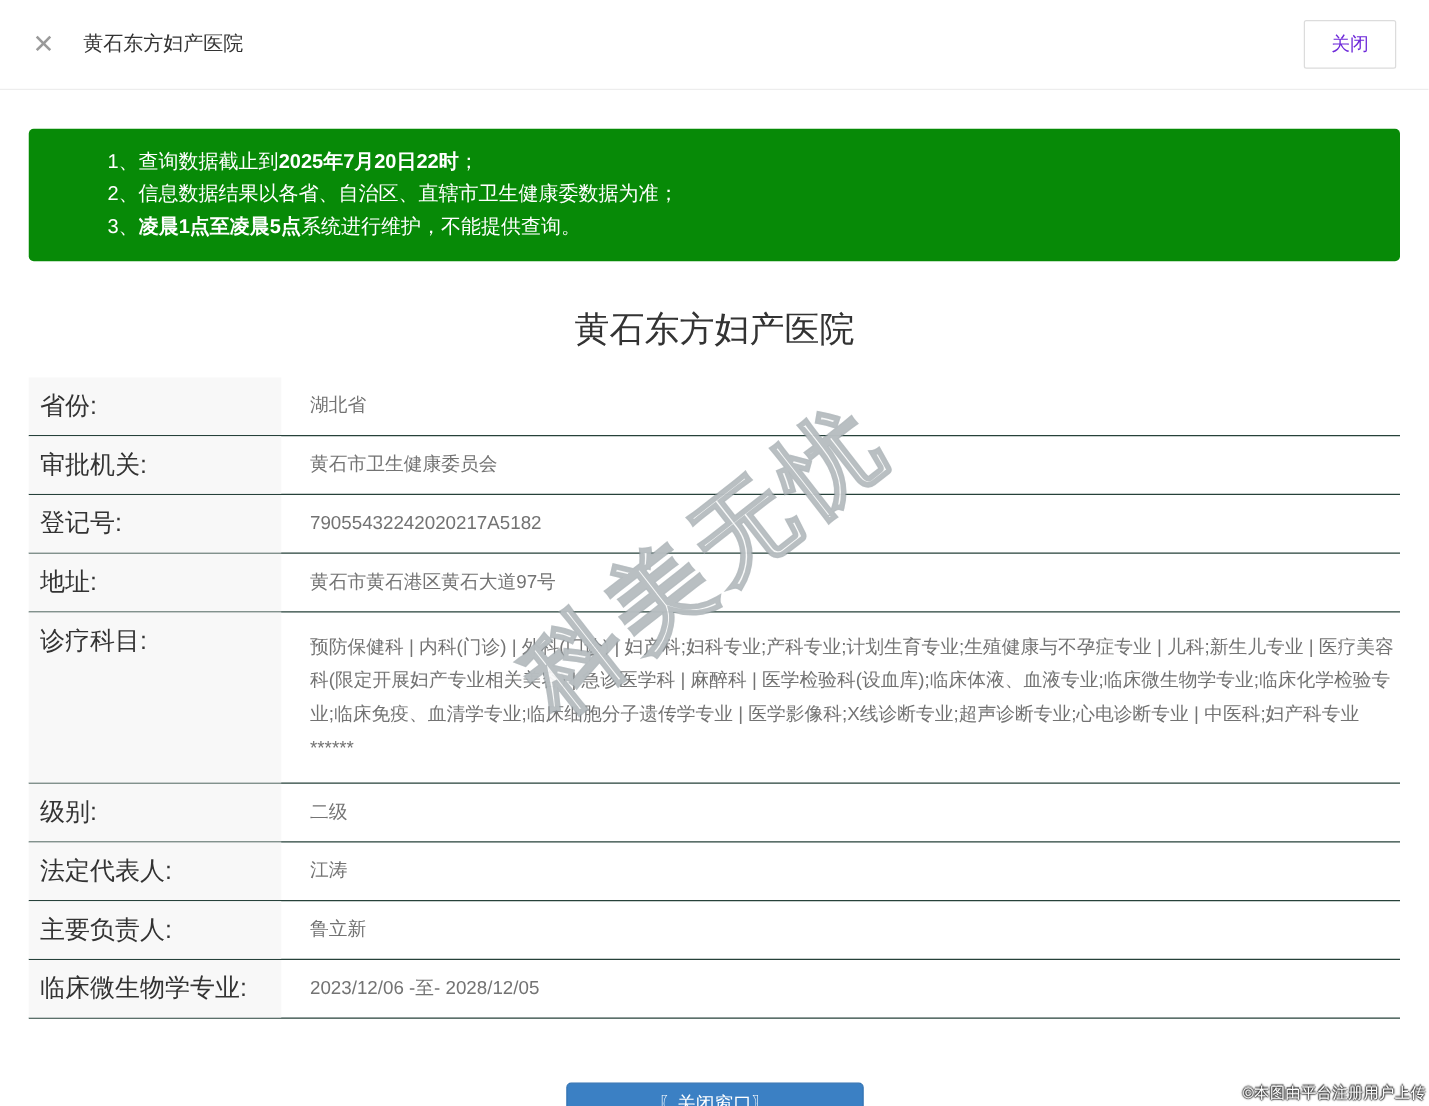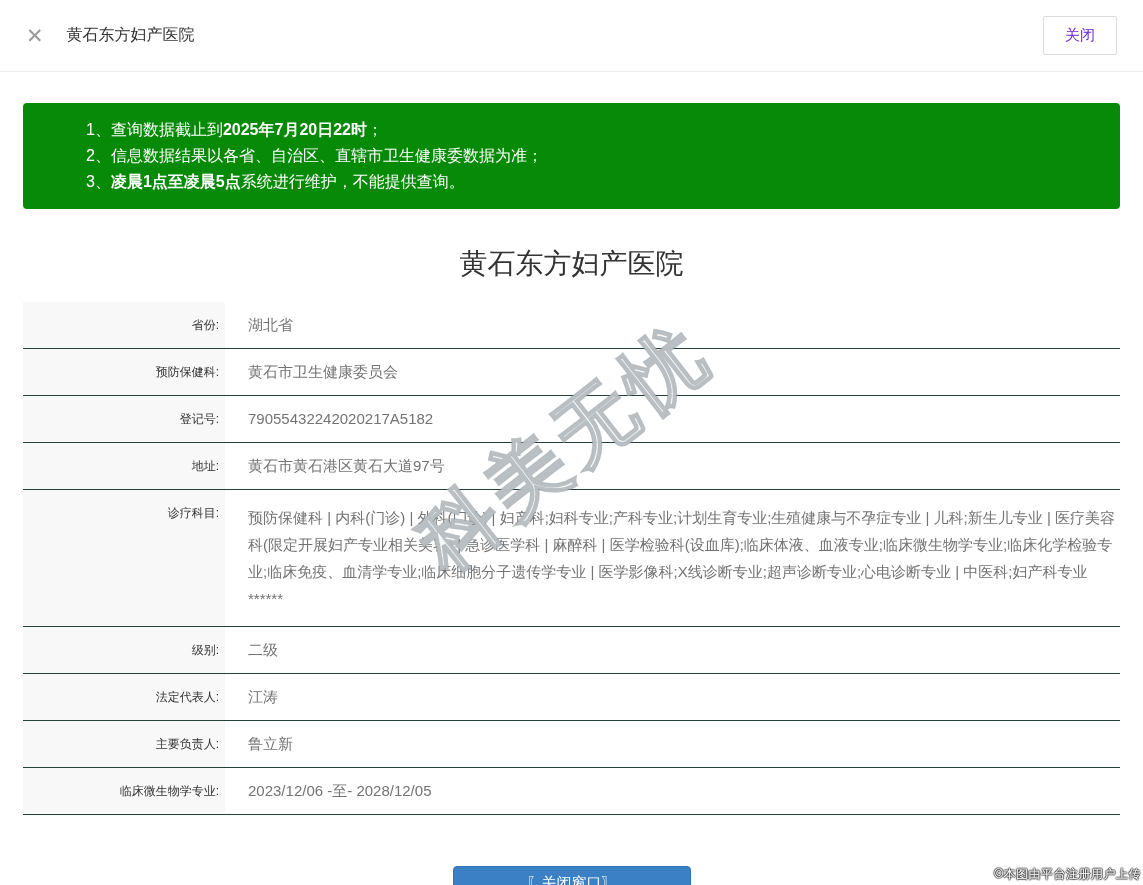--- a/index.html
+++ b/index.html
@@ -30,21 +30,21 @@
   }
   .notice b { font-weight:bold; }
   .page-title {
     text-align:center; font-size:28px; font-weight:400; color:#333;
     margin:36px 0 19px;
   }
   
   .detail-row { display:flex; border-bottom:1px solid #26413a; }
   .detail-label {
     width:202px; flex-shrink:0; background:#f8f8f8;
-    padding:12px 6px 12px 9px; font-size:12px; line-height:22px; color:#333;text-align:right;
+    padding:12px 6px 12px 9px; font-size:20px; line-height:22px; color:#333;
   }
   .detail-value {
     flex:1; padding:12px 4px 12px 23px; font-size:15px; line-height:22px; color:#737373;
   }
   .detail-value.multiline { line-height:27px; padding-top:14px; padding-bottom:14px; }
   
   .footer { text-align:center; margin-top:51px; }
   .footer-btn {
     width:238px; height:35px; background:#3b80c4; color:#fff;
     border:1px solid #3373b3; border-radius:4px; font-size:15px; cursor:pointer;
@@ -84,21 +84,21 @@
   </div>
 
   <div class="page-title">黄石东方妇产医院</div>
 
   <div>
     <div class="detail-row">
       <div class="detail-label">省份:</div>
       <div class="detail-value">湖北省</div>
     </div>
     <div class="detail-row">
-      <div class="detail-label">预防保健科:</div>
+      <div class="detail-label">审批机关:</div>
       <div class="detail-value">黄石市卫生健康委员会</div>
     </div>
     <div class="detail-row">
       <div class="detail-label">登记号:</div>
       <div class="detail-value">79055432242020217A5182</div>
     </div>
     <div class="detail-row">
       <div class="detail-label">地址:</div>
       <div class="detail-value">黄石市黄石港区黄石大道97号</div>
     </div>

